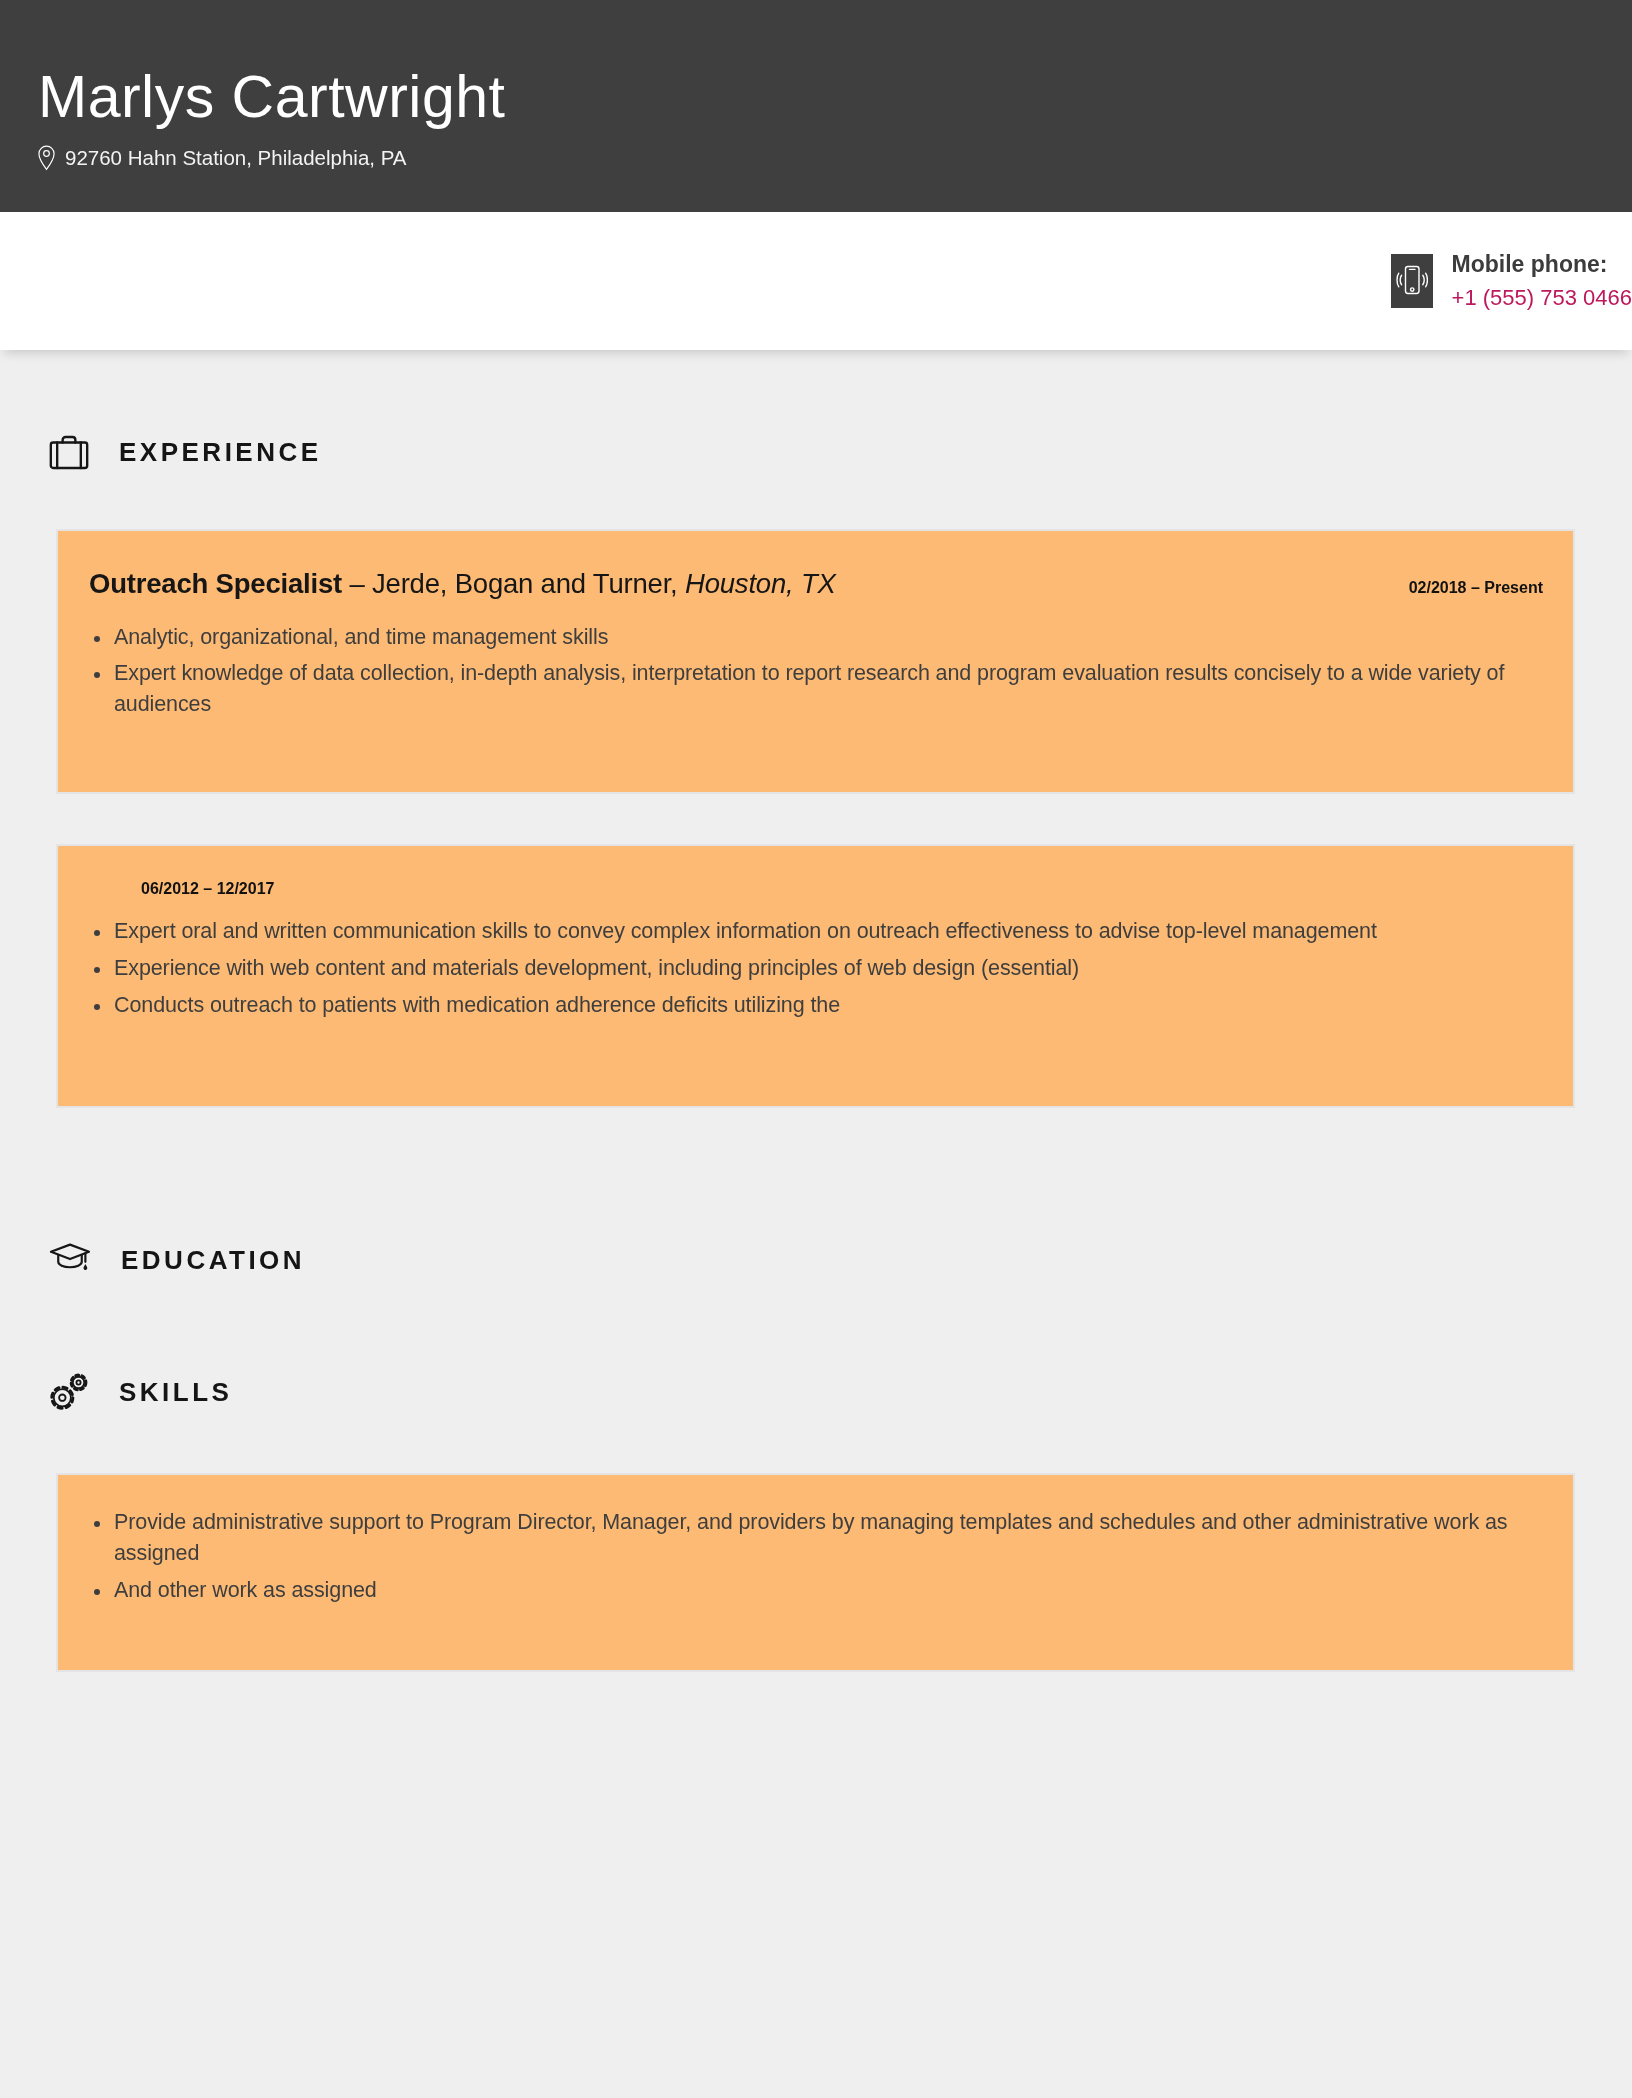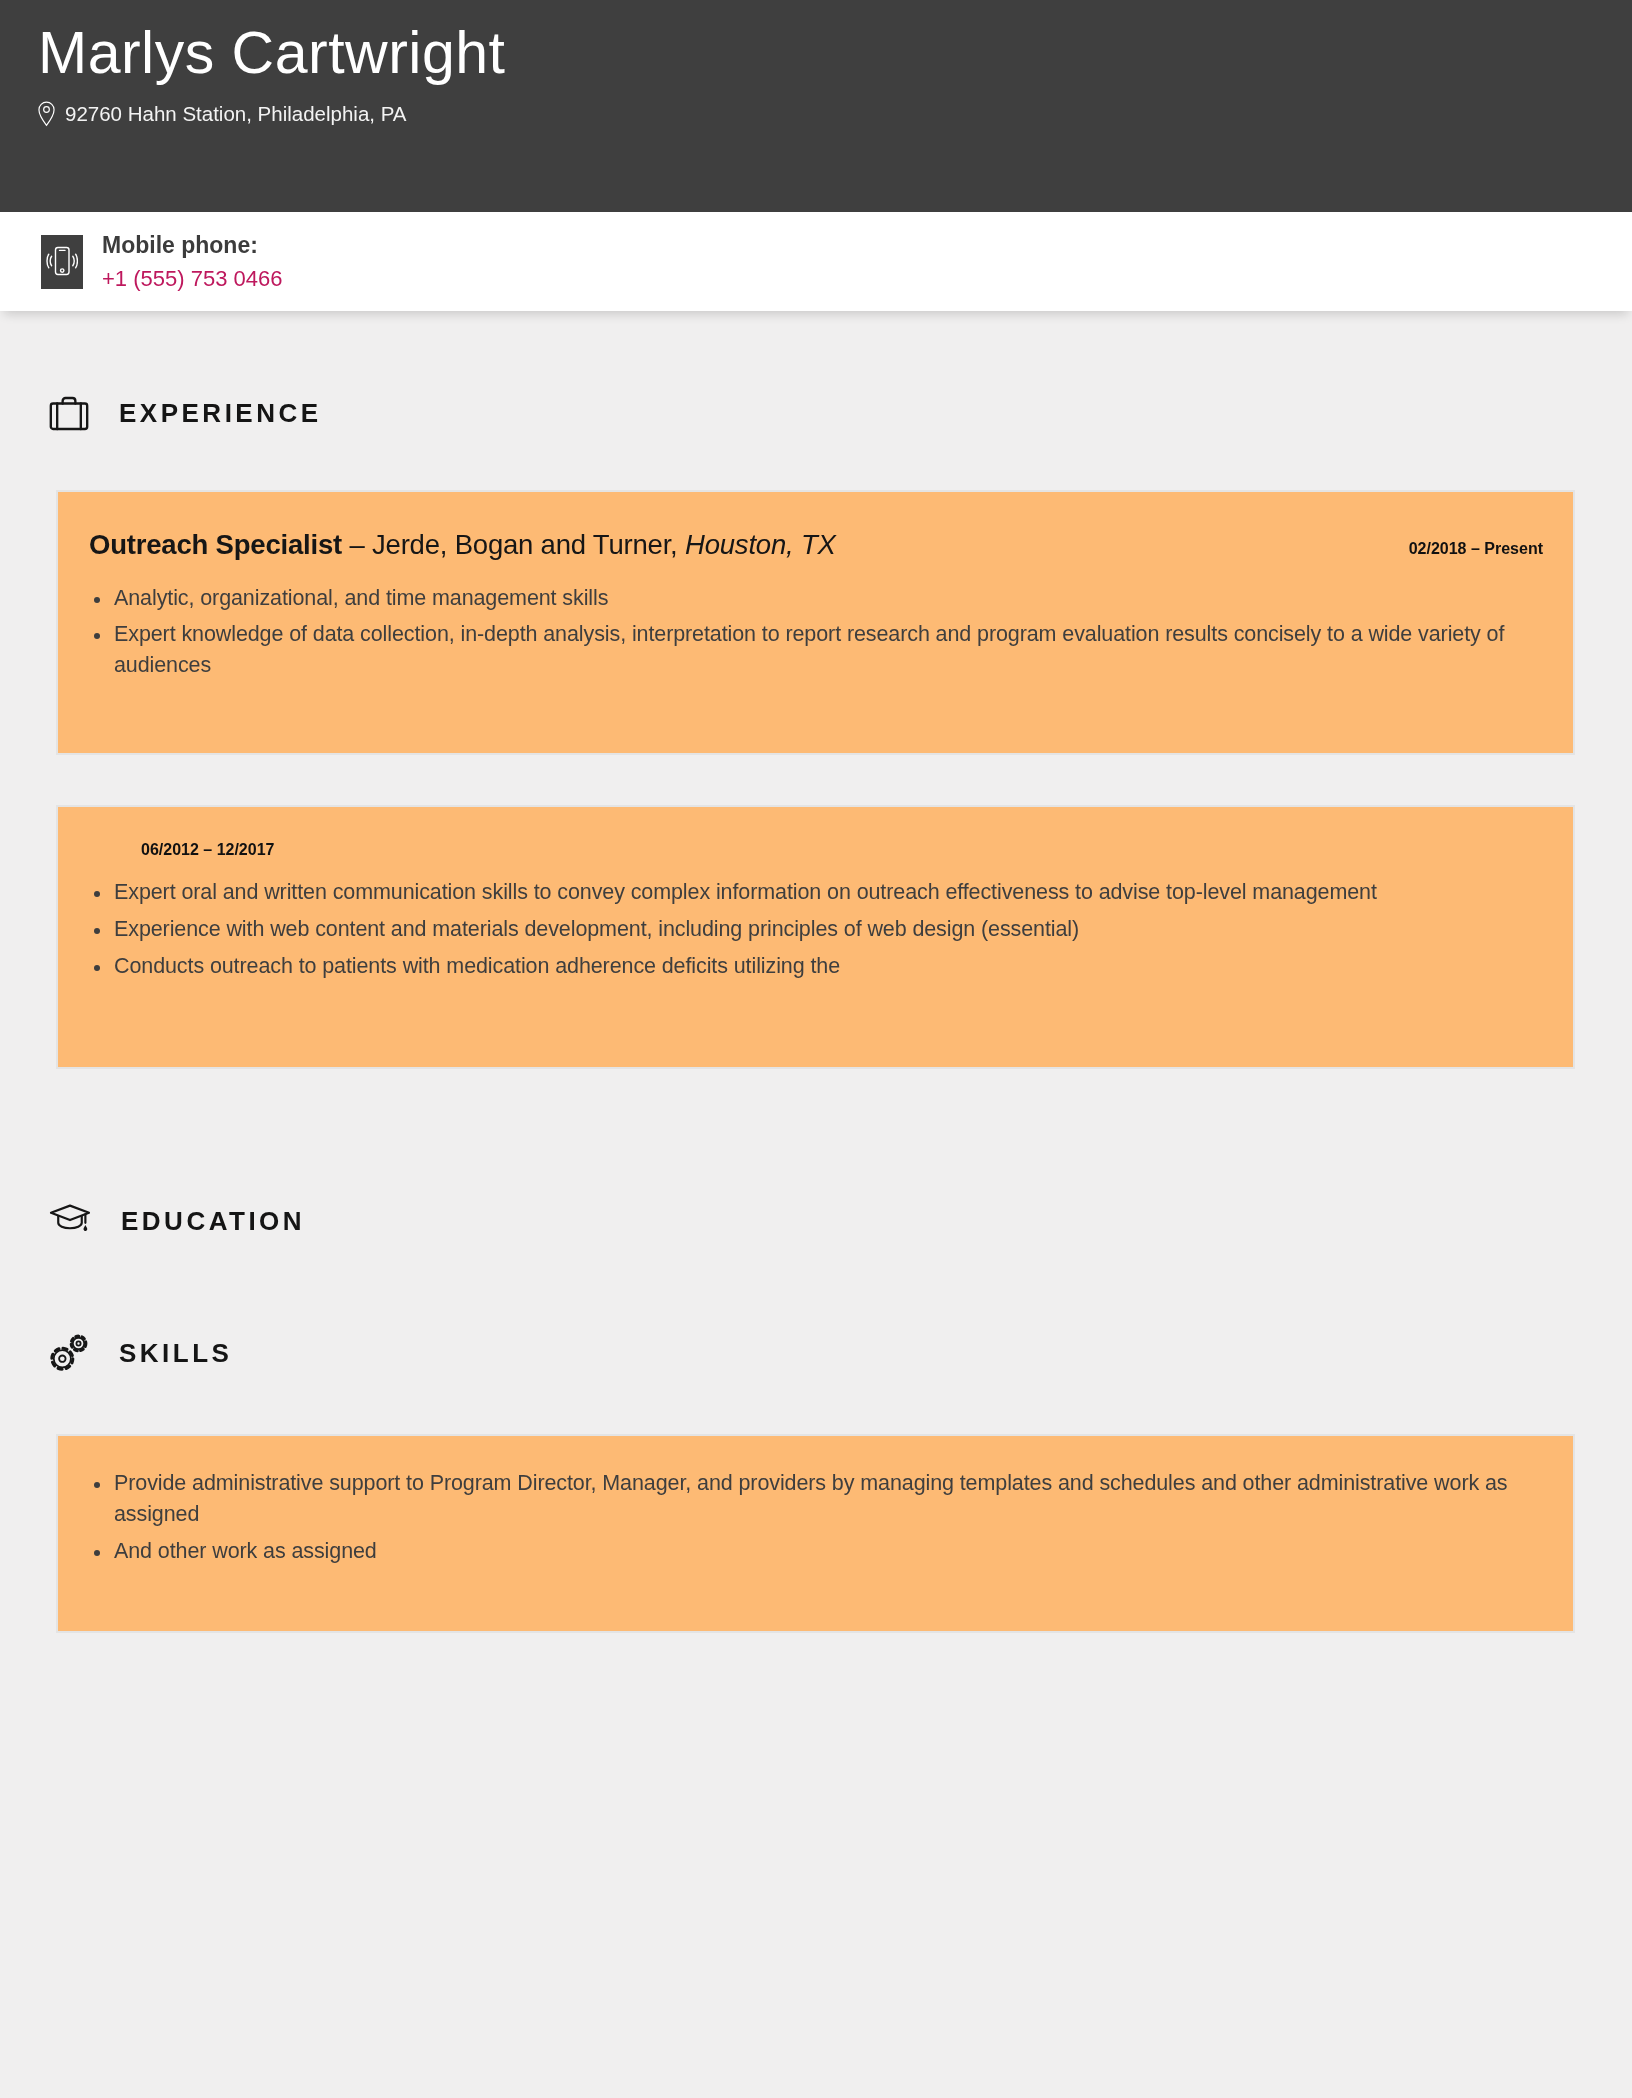--- a/index.html
+++ b/index.html
@@ -8,35 +8,36 @@
     width:1632px; height:2098px; overflow:hidden;
     background:#f0efef;
     font-family:"Liberation Sans","DejaVu Sans",sans-serif;
     color:#1b1b1b;
   }
   
   .hdr {
     height:212px; background:#3f3f3f; padding:0 0 0 38px;
   }
   .hdr h1 {
-    margin:0; padding-top:20px;
+    margin:0; padding-top:64px;
     font-size:59px; font-weight:300; color:#ffffff; letter-spacing:.5px;
     line-height:1.15;
   }
   .loc-row {
     display:flex; align-items:center; gap:10px; margin-top:13px;
     color:#f3f3f3; font-size:20.5px;
   }
   .loc-row svg { display:block; }
   
   .contact {
-    height:99px; background:#ffffff;
+    height:138px; background:#ffffff;
     display:flex; align-items:center; gap:19px; padding-left:41px;
     box-shadow:0 7px 10px -4px rgba(0,0,0,.16);
     position:relative;
+    justify-content:flex-end;
   }
   .phone-badge {
     width:42px; height:54px; background:#3f3f3f;
     display:flex; align-items:center; justify-content:center; flex:0 0 auto;
   }
   .contact-label { font-size:23px; font-weight:700; color:#3c3c3c; }
   .contact-value { font-size:22px; color:#be185d; margin-top:7px; }
   
   .content { padding:0 57px 0 56px; }
   .sec-head {

